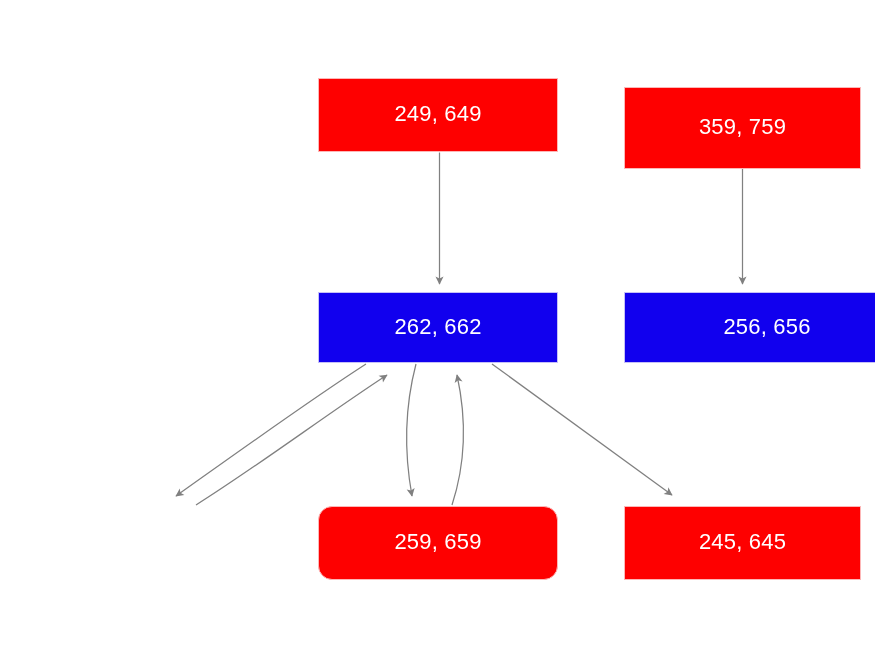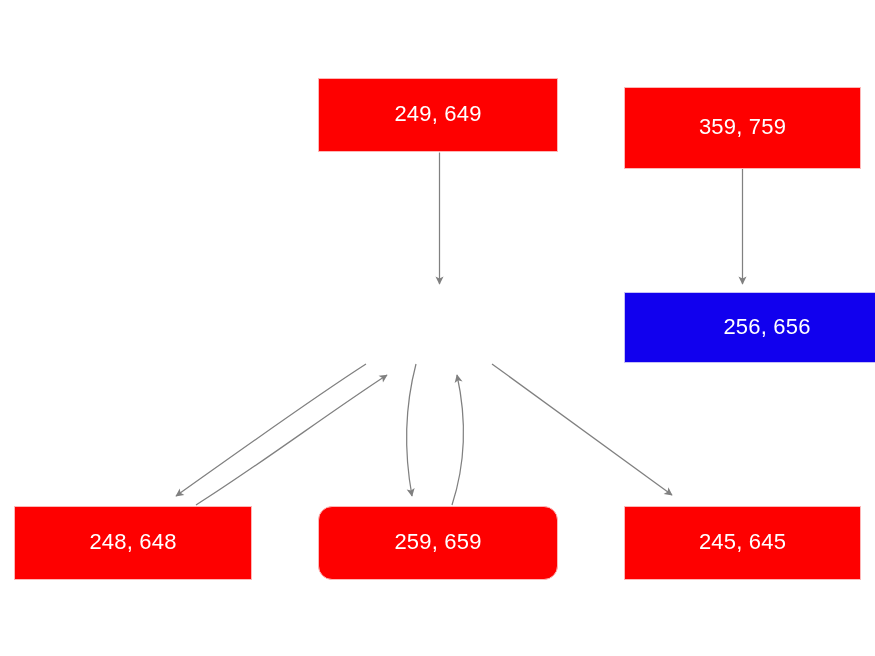--- a/index.html
+++ b/index.html
@@ -84,28 +84,28 @@
   </svg>
 
   <div class="node red" style="left:318px; top:78px; width:240px; height:74px;">
     <span class="node-label">249, 649</span>
   </div>
 
   <div class="node red" style="left:624px; top:87px; width:237px; height:82px;">
     <span class="node-label">359, 759</span>
   </div>
 
+  <div class="node blue" style="left:318px; top:292px; width:240px; height:71px;">
+    <span class="node-label">262, 662</span>
+  </div>
 
   <div class="node blue" style="left:624px; top:292px; width:286px; height:71px;">
     <span class="node-label">256, 656</span>
   </div>
 
-  <div class="node red" style="left:14px; top:506px; width:238px; height:74px;">
-    <span class="node-label">248, 648</span>
-  </div>
 
   <div class="node red" style="left:318px; top:506px; width:240px; height:74px;border-radius:14px;">
     <span class="node-label">259, 659</span>
   </div>
 
   <div class="node red" style="left:624px; top:506px; width:237px; height:74px;text-align:right;">
     <span class="node-label">245, 645</span>
   </div>
 
 </div>

